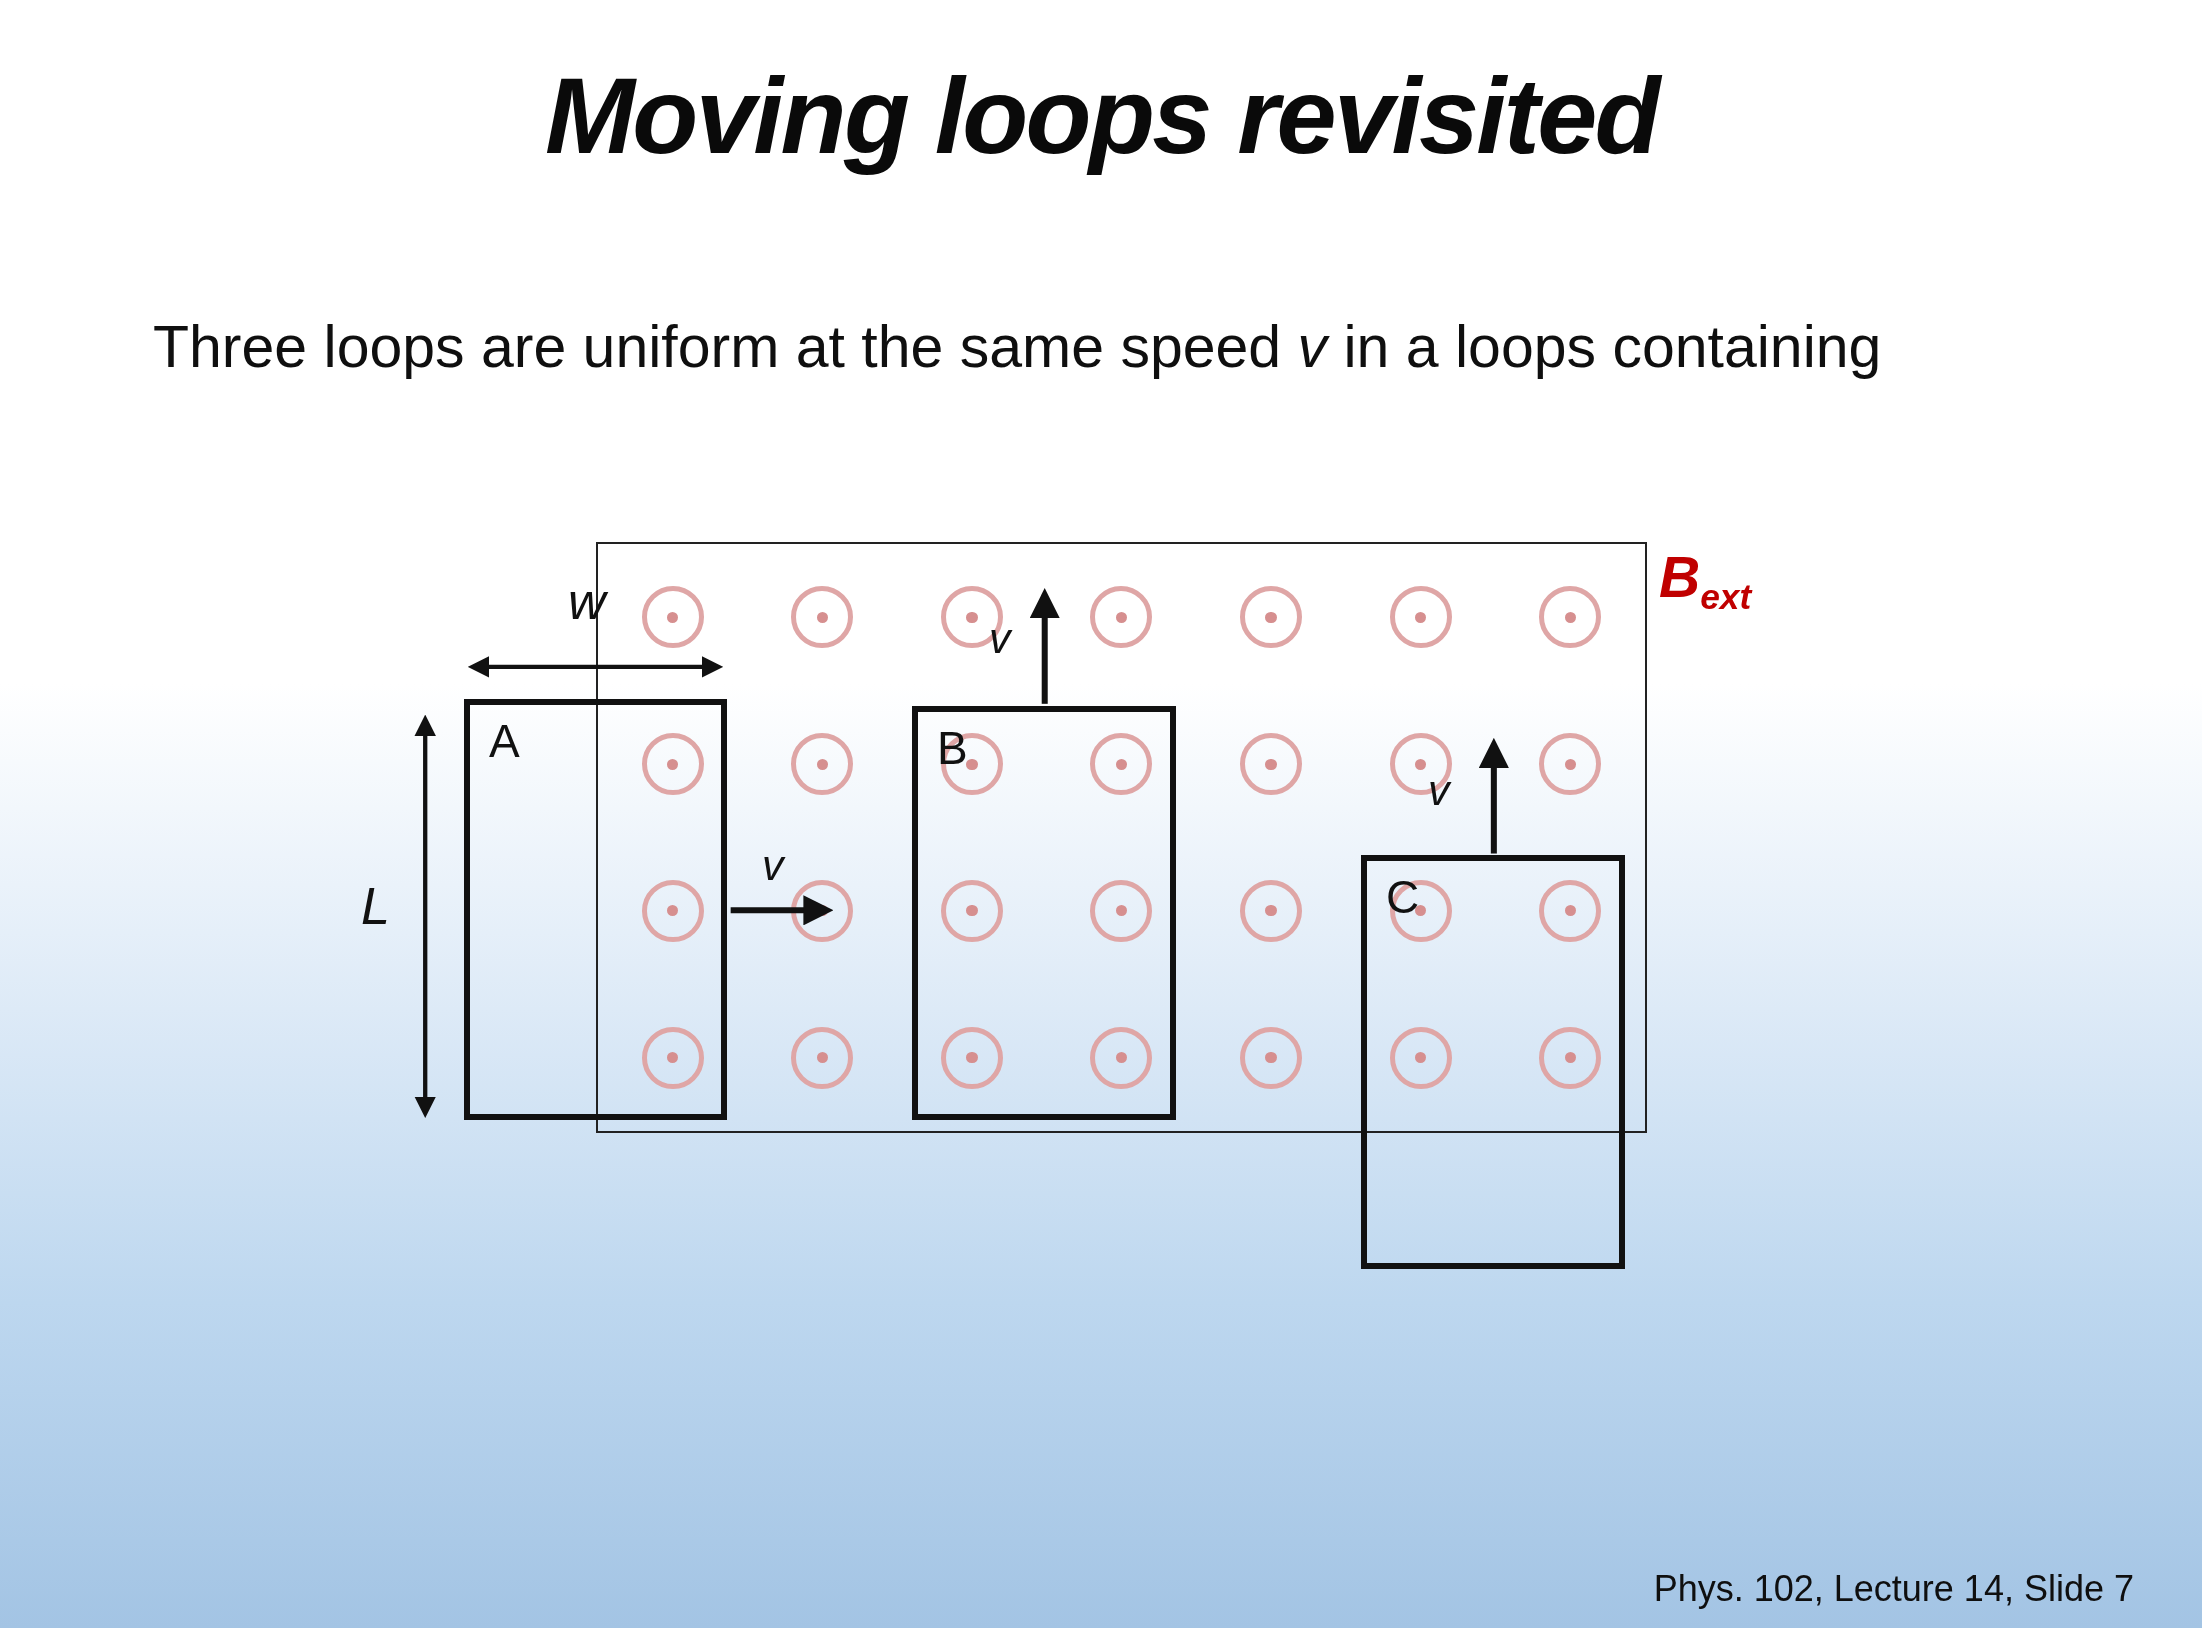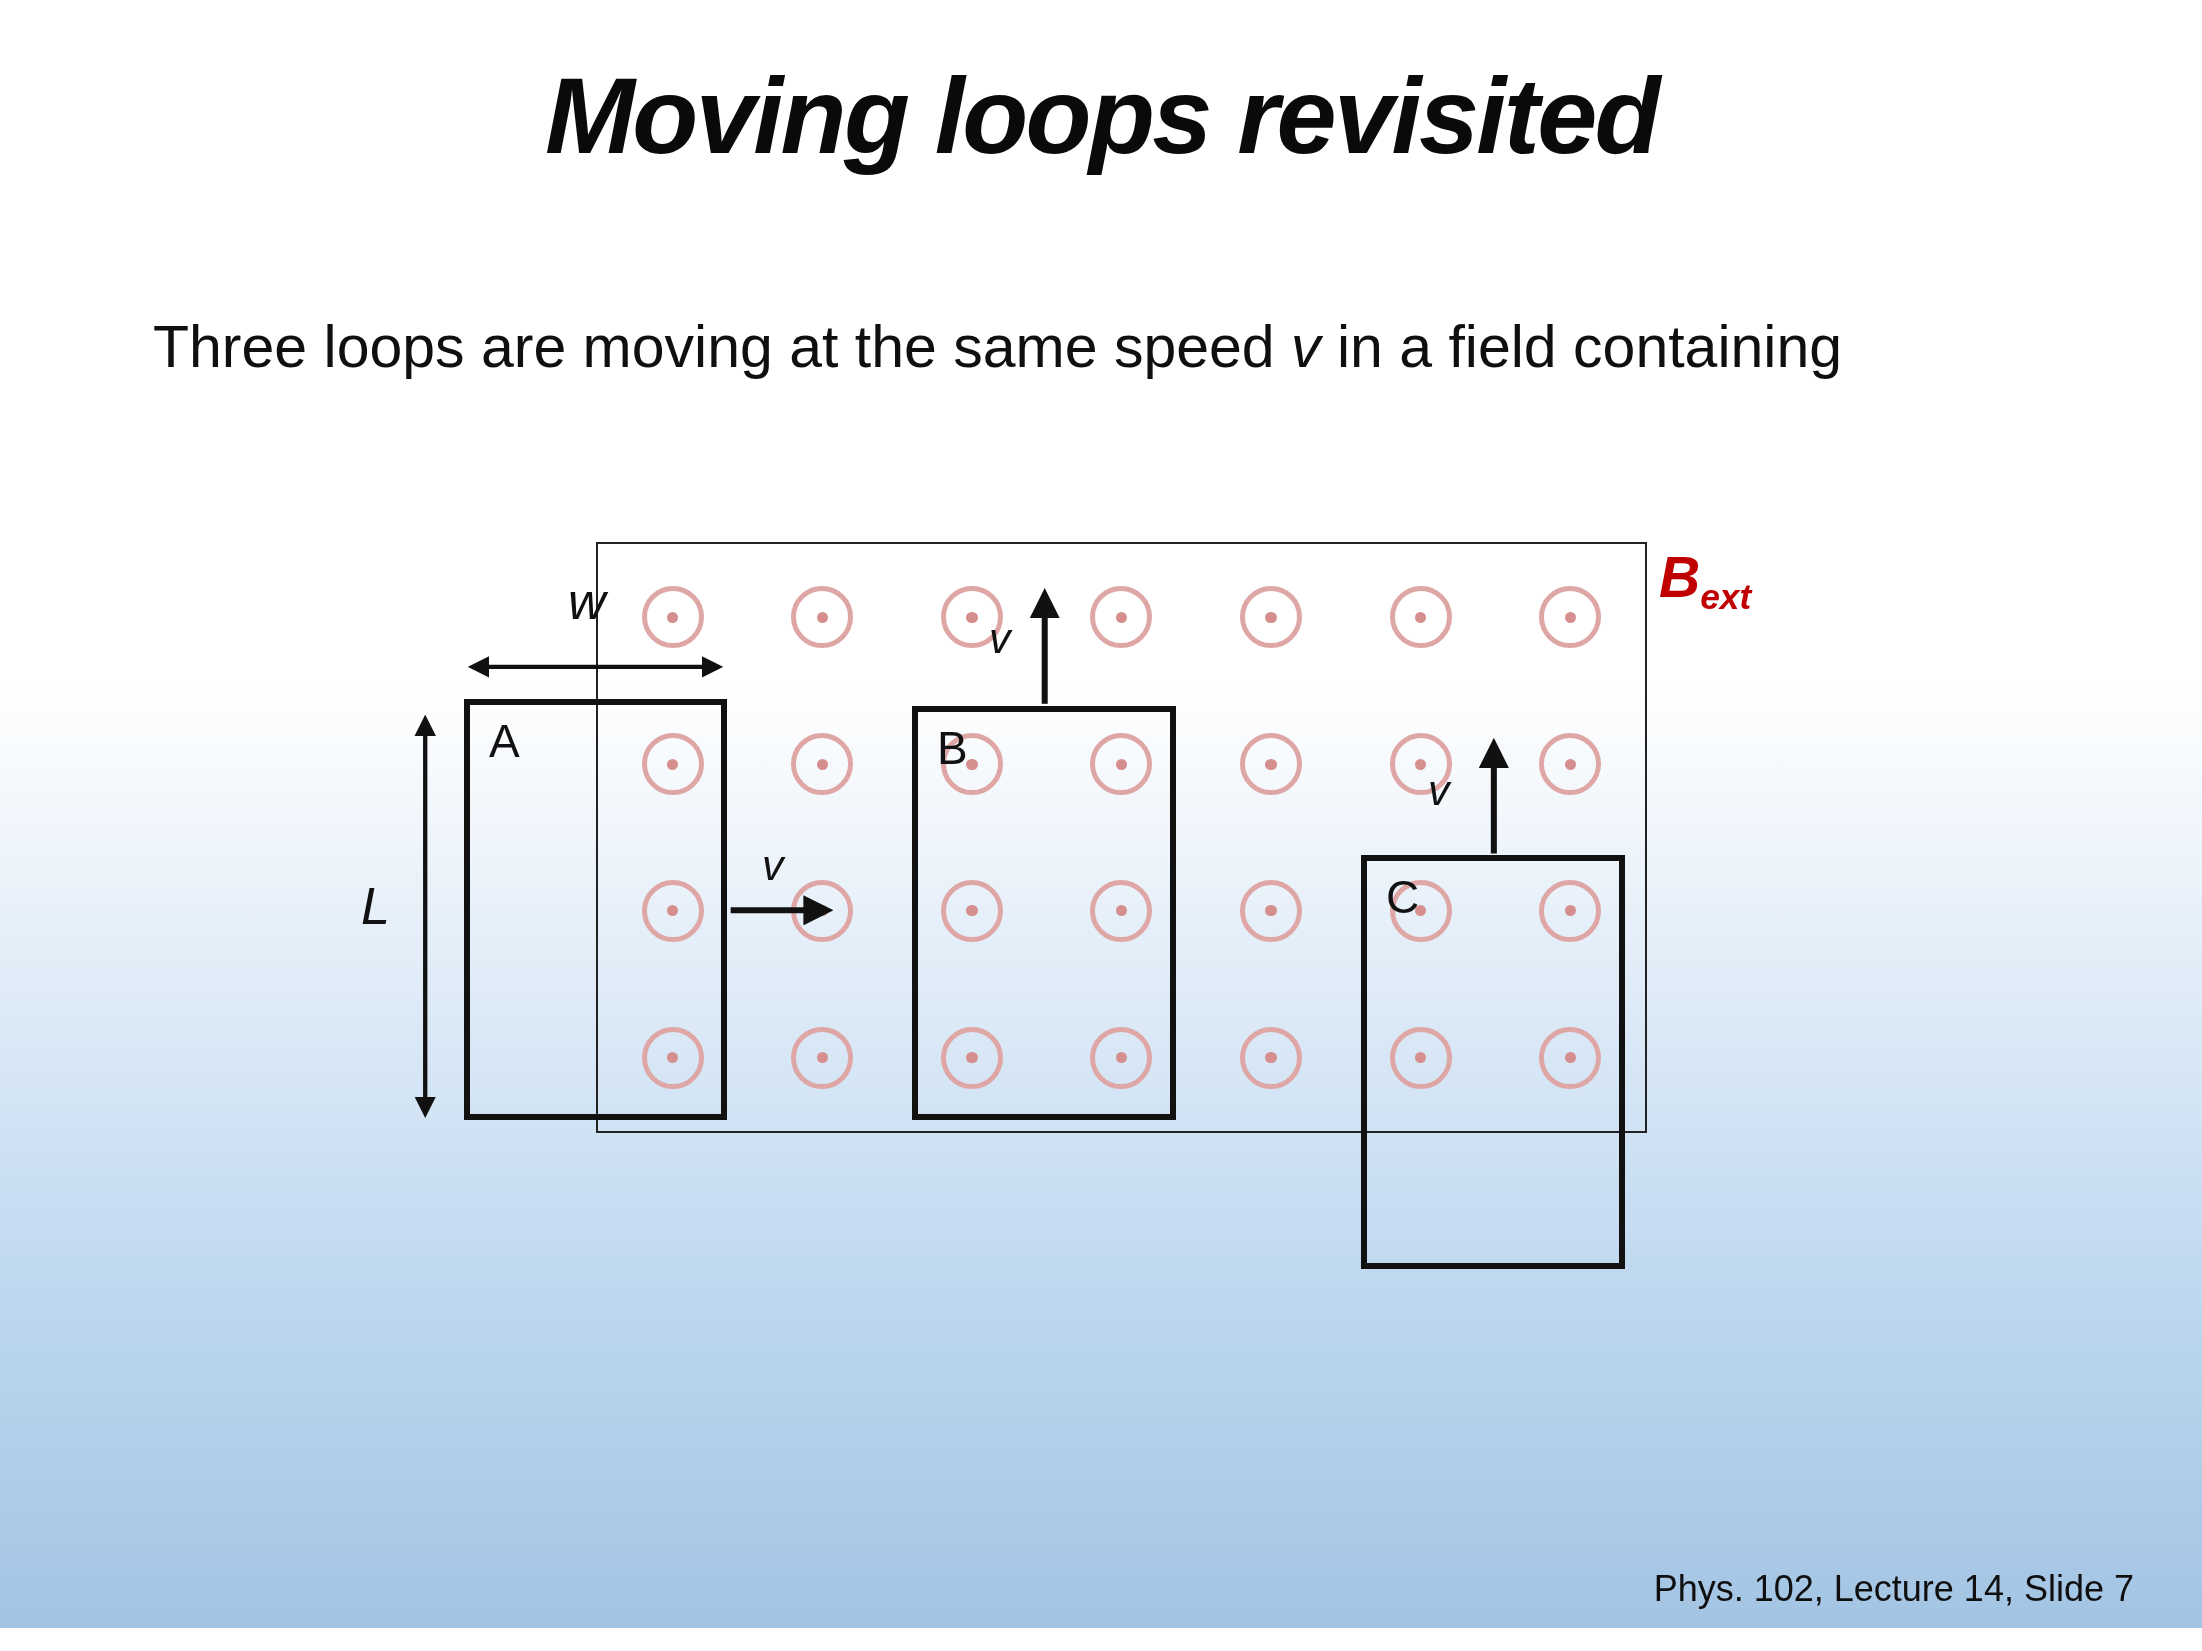--- a/index.html
+++ b/index.html
@@ -127,21 +127,21 @@
   }
 </style>
 </head>
 <body>
 
 <div class="slide">
 
   <h1 class="title">Moving loops revisited</h1>
 
   <div class="statement">
-    <div><span>Three loops are moving at the same speed </span><span class="it">v</span><span> in a field containing</span></div>
+    <div><span>Three loops are uniform at the same speed </span><span class="it">v</span><span> in a loops containing</span></div>
   </div>
 
   <div class="field-region">
     <div class="field-grid" id="field-grid" style="grid-template-columns: repeat(7, 1fr); grid-template-rows: repeat(4, 1fr);">
         <div class="field-symbol">
           <div class="dot"></div>
         </div>
         <div class="field-symbol">
           <div class="dot"></div>
         </div>

